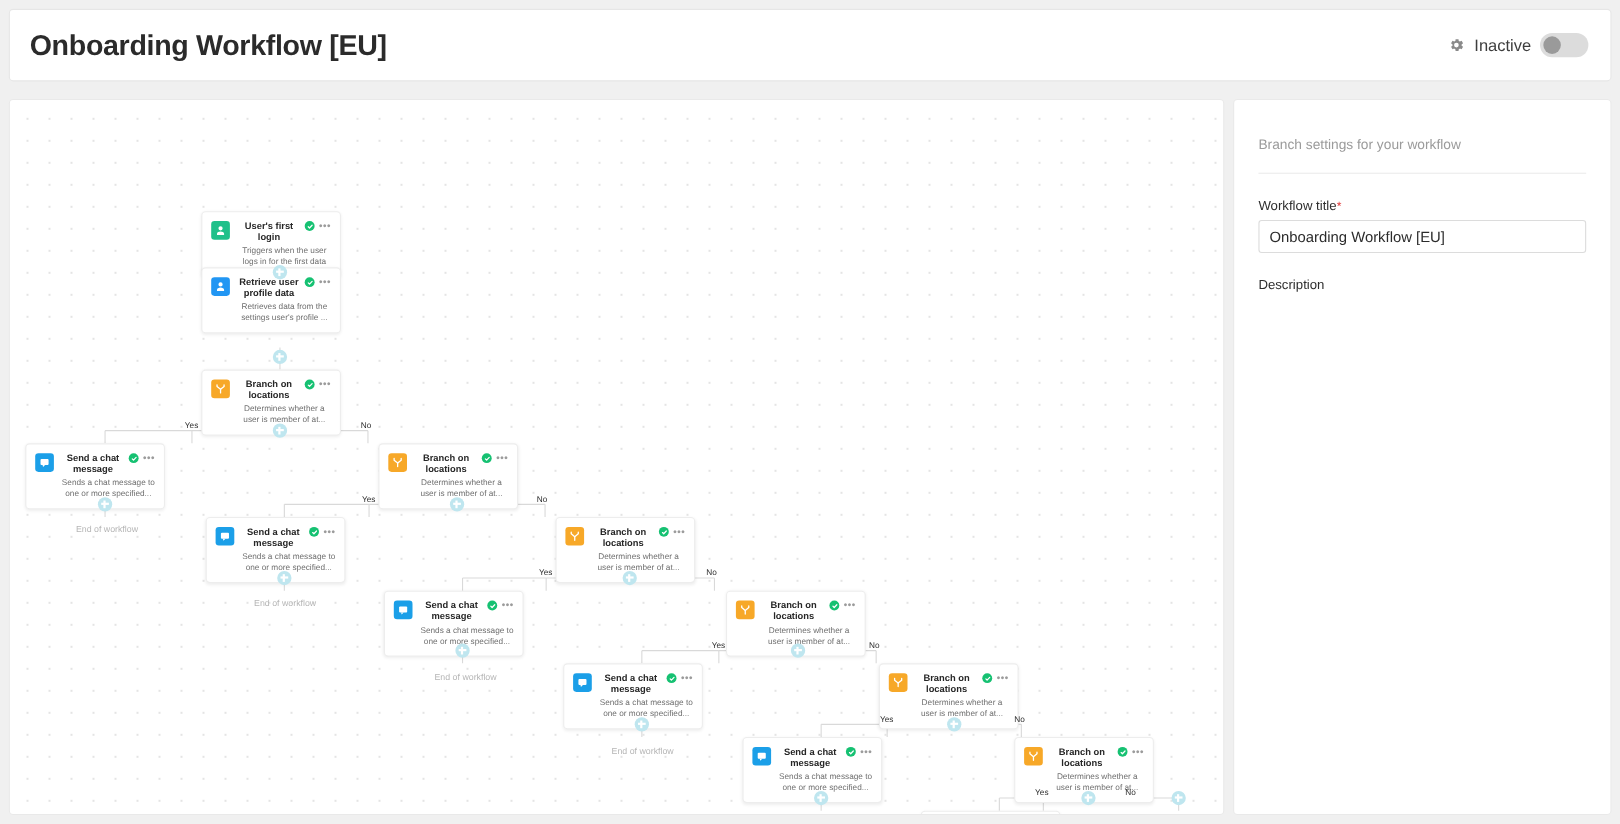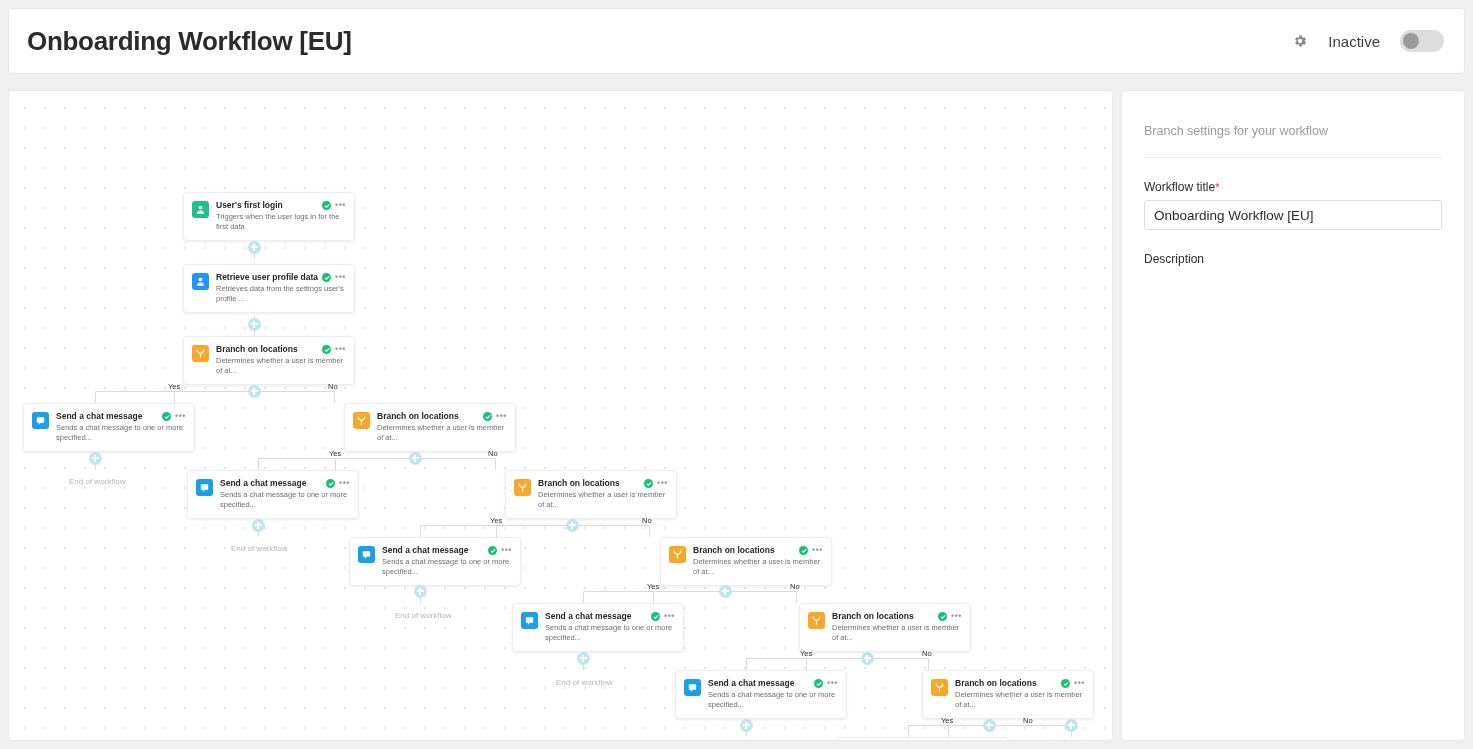--- a/index.html
+++ b/index.html
@@ -28,21 +28,21 @@
   .page-title {
     font-size: 26px;
     font-weight: bold;
     color: #2b2b2b;
     letter-spacing: -0.3px;
     white-space: nowrap;
   }
   .header-right {
     display: flex;
     align-items: center;
-    gap: 20px;
+    gap: 8px;
     text-align: right;
   }
   .gear {
     width: 16px; height: 16px;
     color: #8a8a8a;
     display: block;
   }
   .status-label {
     font-size: 15px;
     color: #3d3d3d;
@@ -87,28 +87,29 @@
     position: absolute;
     left: 0; top: 0;
     width: 1105px; height: 651px;
     pointer-events: none;
   }
   .edges path, .edges line { stroke: #d9d9d9; stroke-width: 1; fill: none; }
 
   
   .node {
     position: absolute;
-    width: 172px;
+    width: 127px;
     background: #ffffff;
     border: 1px solid #ededed;
     border-radius: 4px;
     box-shadow: 0 1px 3px rgba(0,0,0,0.07);
     padding: 7px 8px 8px 8px;
     display: flex;
     gap: 7px;
+    text-align: center;
   }
   .node-icon {
     width: 17px; height: 17px;
     border-radius: 3px;
     flex: none;
     margin-top: 1px;
     display: flex;
     align-items: center;
     justify-content: center;
   }
@@ -341,21 +342,21 @@
             <span class="check">
               <svg width="6" height="6" viewBox="0 0 24 24" fill="none" stroke="#fff" stroke-width="4.5" stroke-linecap="round" stroke-linejoin="round">
                 <path d="M5 12.5l4.5 4.5L19 7"></path>
               </svg>
             </span>
             <span class="dots">•••</span>
           </div>
           <div class="node-desc">Triggers when the user logs in for the first data</div>
         </div>
       </div>
-      <div class="node" style="left: 174px; top: 173px;">
+      <div class="node" style="left: 174px; top: 152px;">
         <div class="node-icon" style="background:#2196f3">
           <svg width="11" height="11" viewBox="0 0 24 24" fill="#fff">
             <path d="M12 12a4.2 4.2 0 1 0 0-8.4 4.2 4.2 0 0 0 0 8.4zm0 2c-3.6 0-7 1.9-7 4.2V21h14v-2.8c0-2.3-3.4-4.2-7-4.2z"></path>
           </svg>
         </div>
         <div class="node-body">
           <div class="node-head">
             <div class="node-title">Retrieve user profile data</div>
             <span class="check">
               <svg width="6" height="6" viewBox="0 0 24 24" fill="none" stroke="#fff" stroke-width="4.5" stroke-linecap="round" stroke-linejoin="round">

